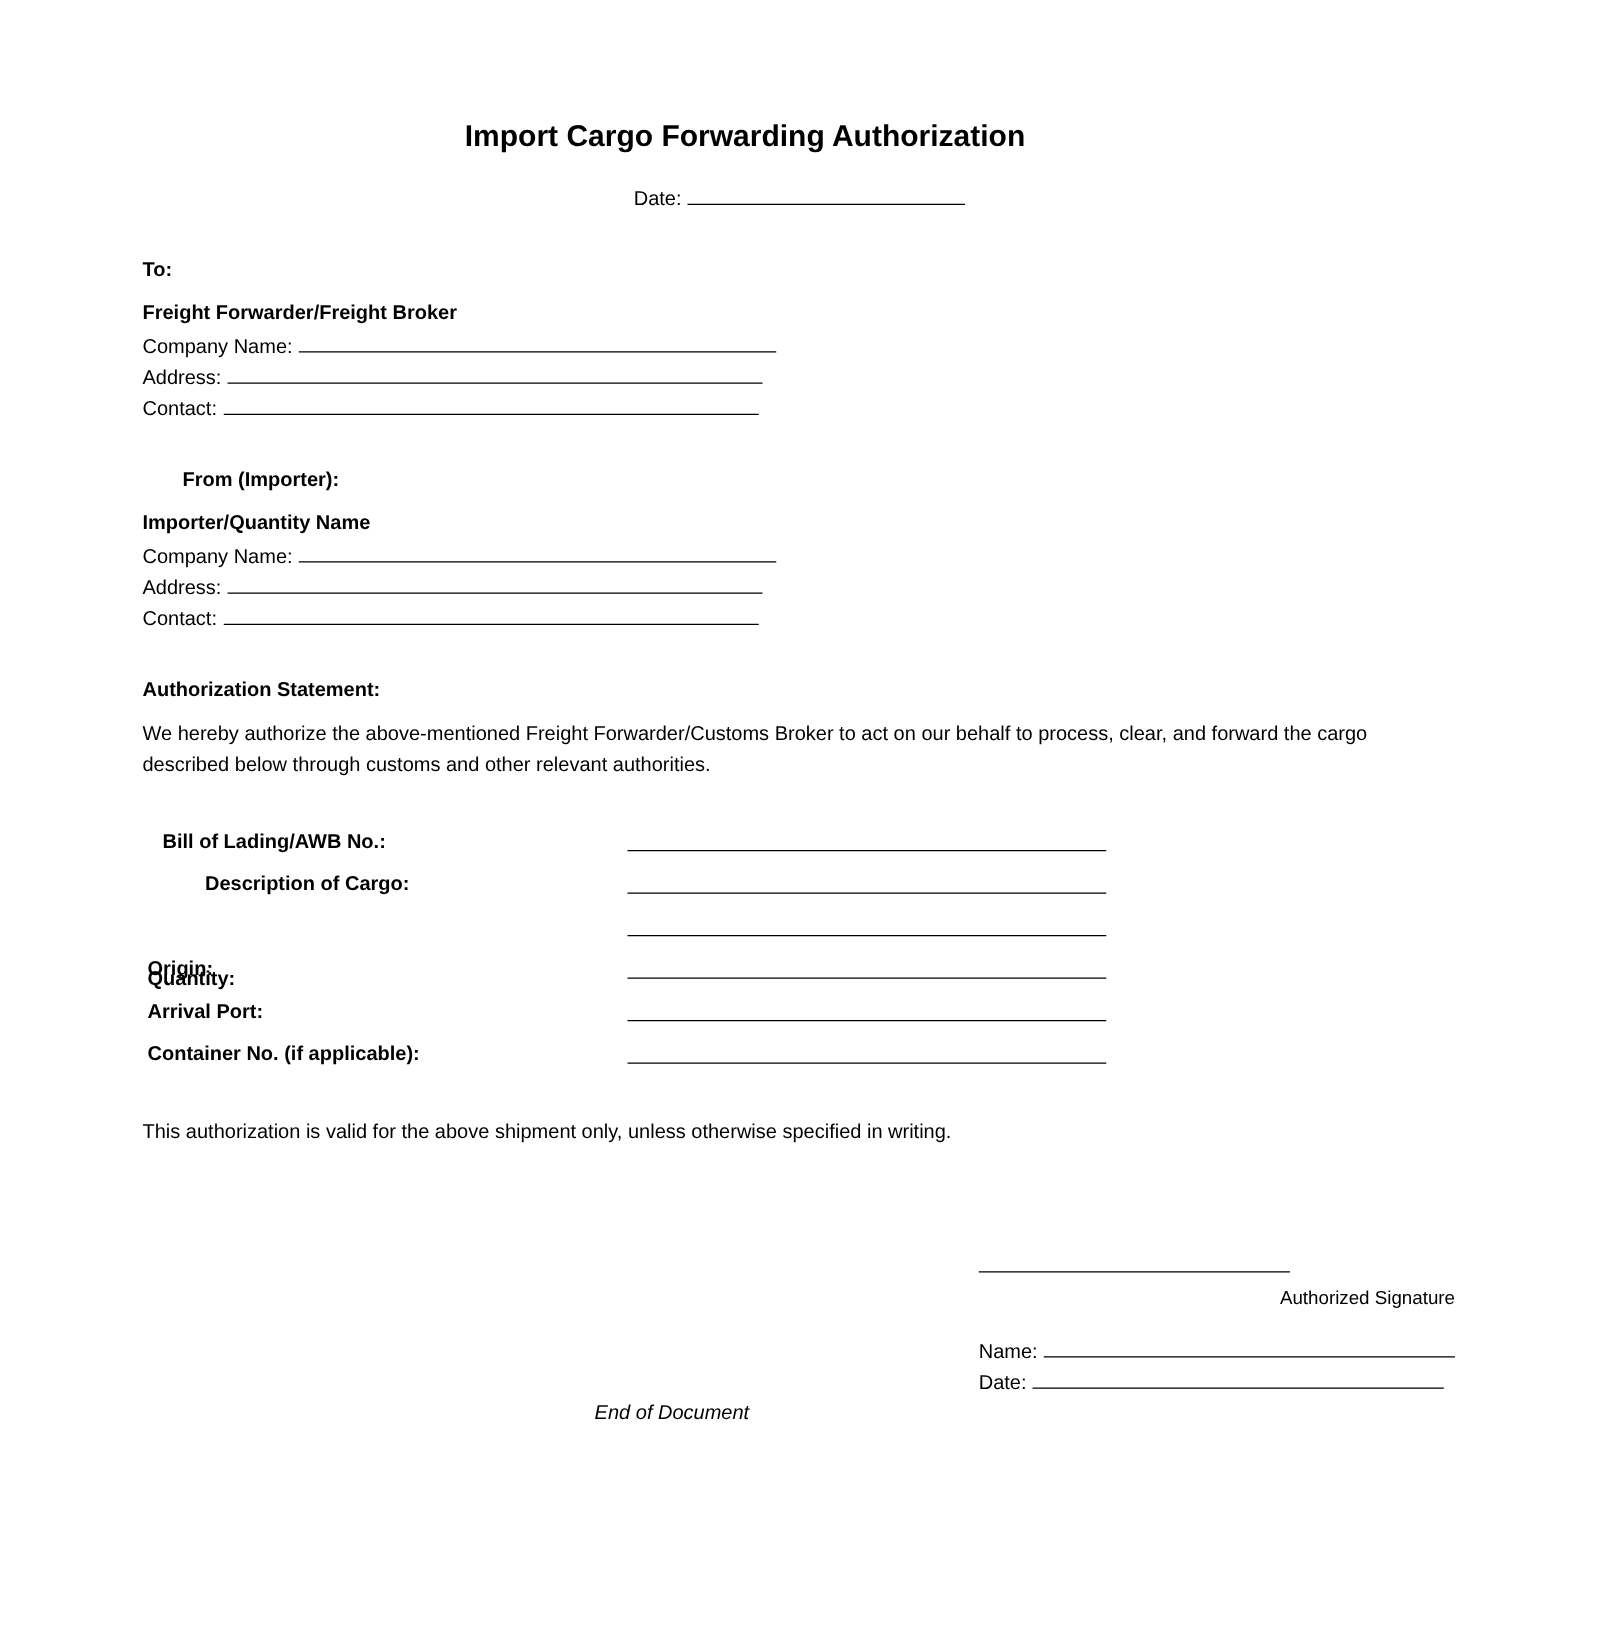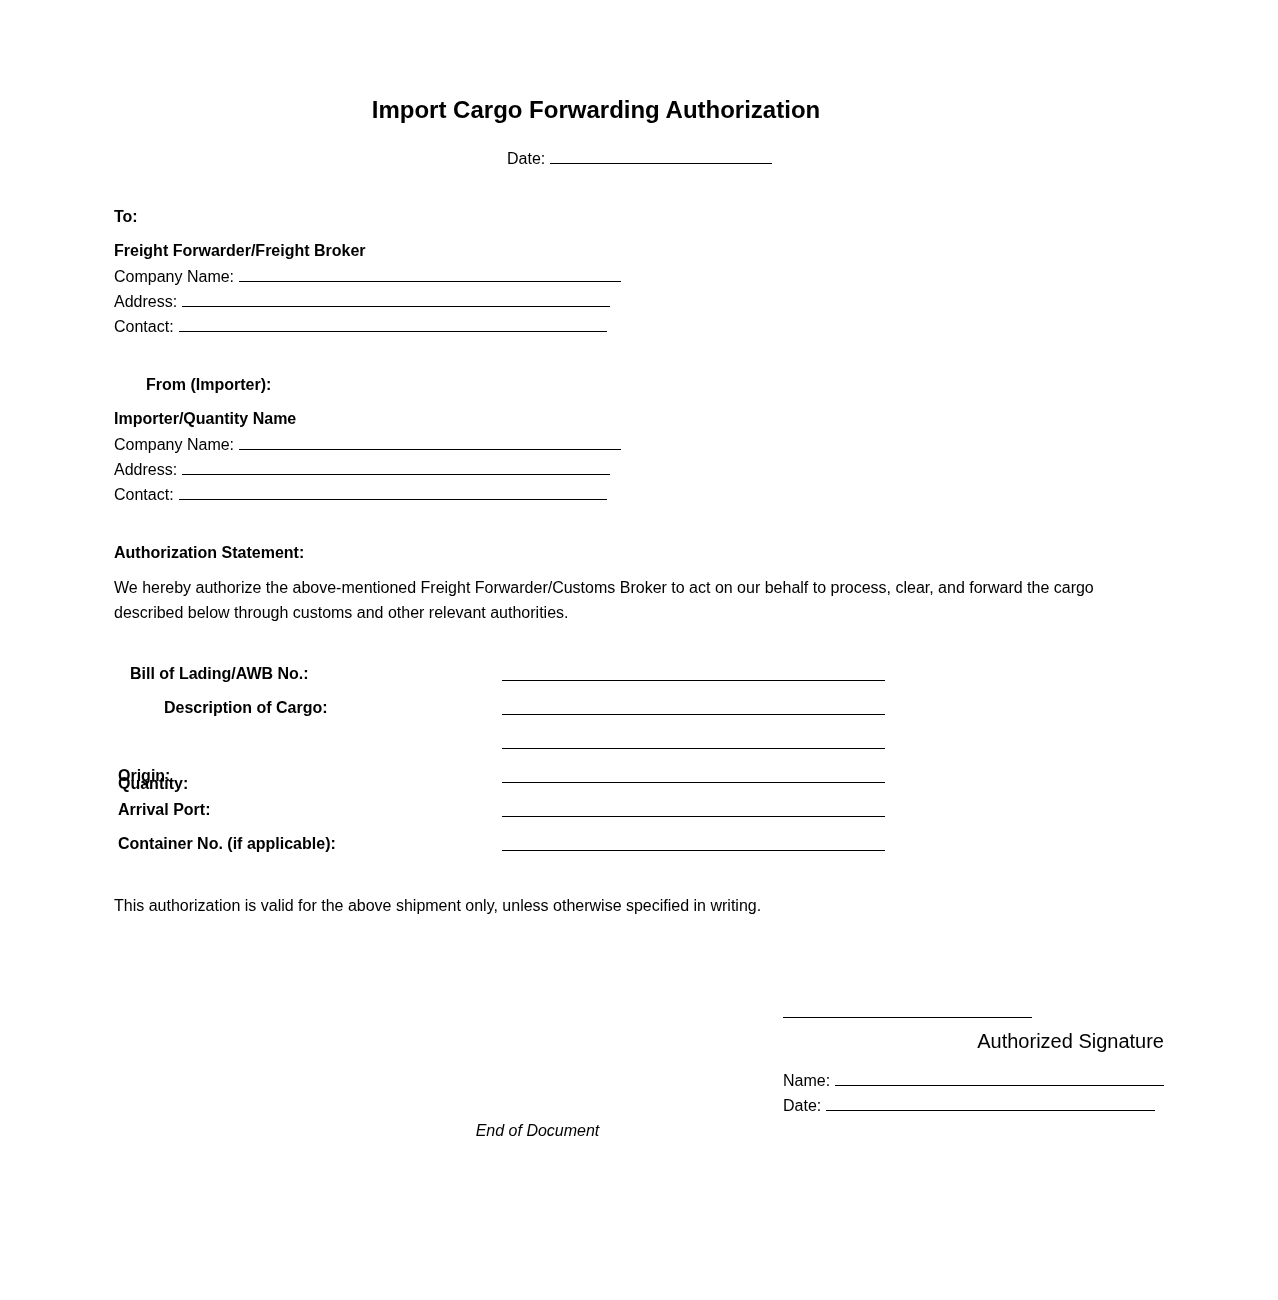--- a/index.html
+++ b/index.html
@@ -64,21 +64,21 @@
 
   <div class="abs b" style="left:118px; top:801px;">Arrival Port:</div>
   <div class="fieldline" style="left:502px; top:816px; width:383px;"></div>
 
   <div class="abs b" style="left:118px; top:835px;">Container No. (if applicable):</div>
   <div class="fieldline" style="left:502px; top:850px; width:383px;"></div>
 
   <div class="abs" style="left:114px; top:897px;">This authorization is valid for the above shipment only, unless otherwise specified in writing.</div>
 
   <div class="fieldline" style="left:783px; top:1017px; width:249px;"></div>
-  <div class="abs" style="right:114px; top:1030px; font-size:20px;">Authorized Signature</div>
+  <div class="abs" style="right:114px; top:1030px; font-size:15px;">Authorized Signature</div>
 
   <div class="abs" style="left:783px; top:1071px;">
     <span>Name:</span><span class="line" style="width:329px;"></span>
   </div>
   <div class="abs" style="left:783px; top:1096px;">
     <span>Date:</span><span class="line" style="width:329px;"></span>
   </div>
 
   <div class="abs italic" style="left:0; width:1075px; text-align:center; top:1122px;">End of Document</div>
 </div>

